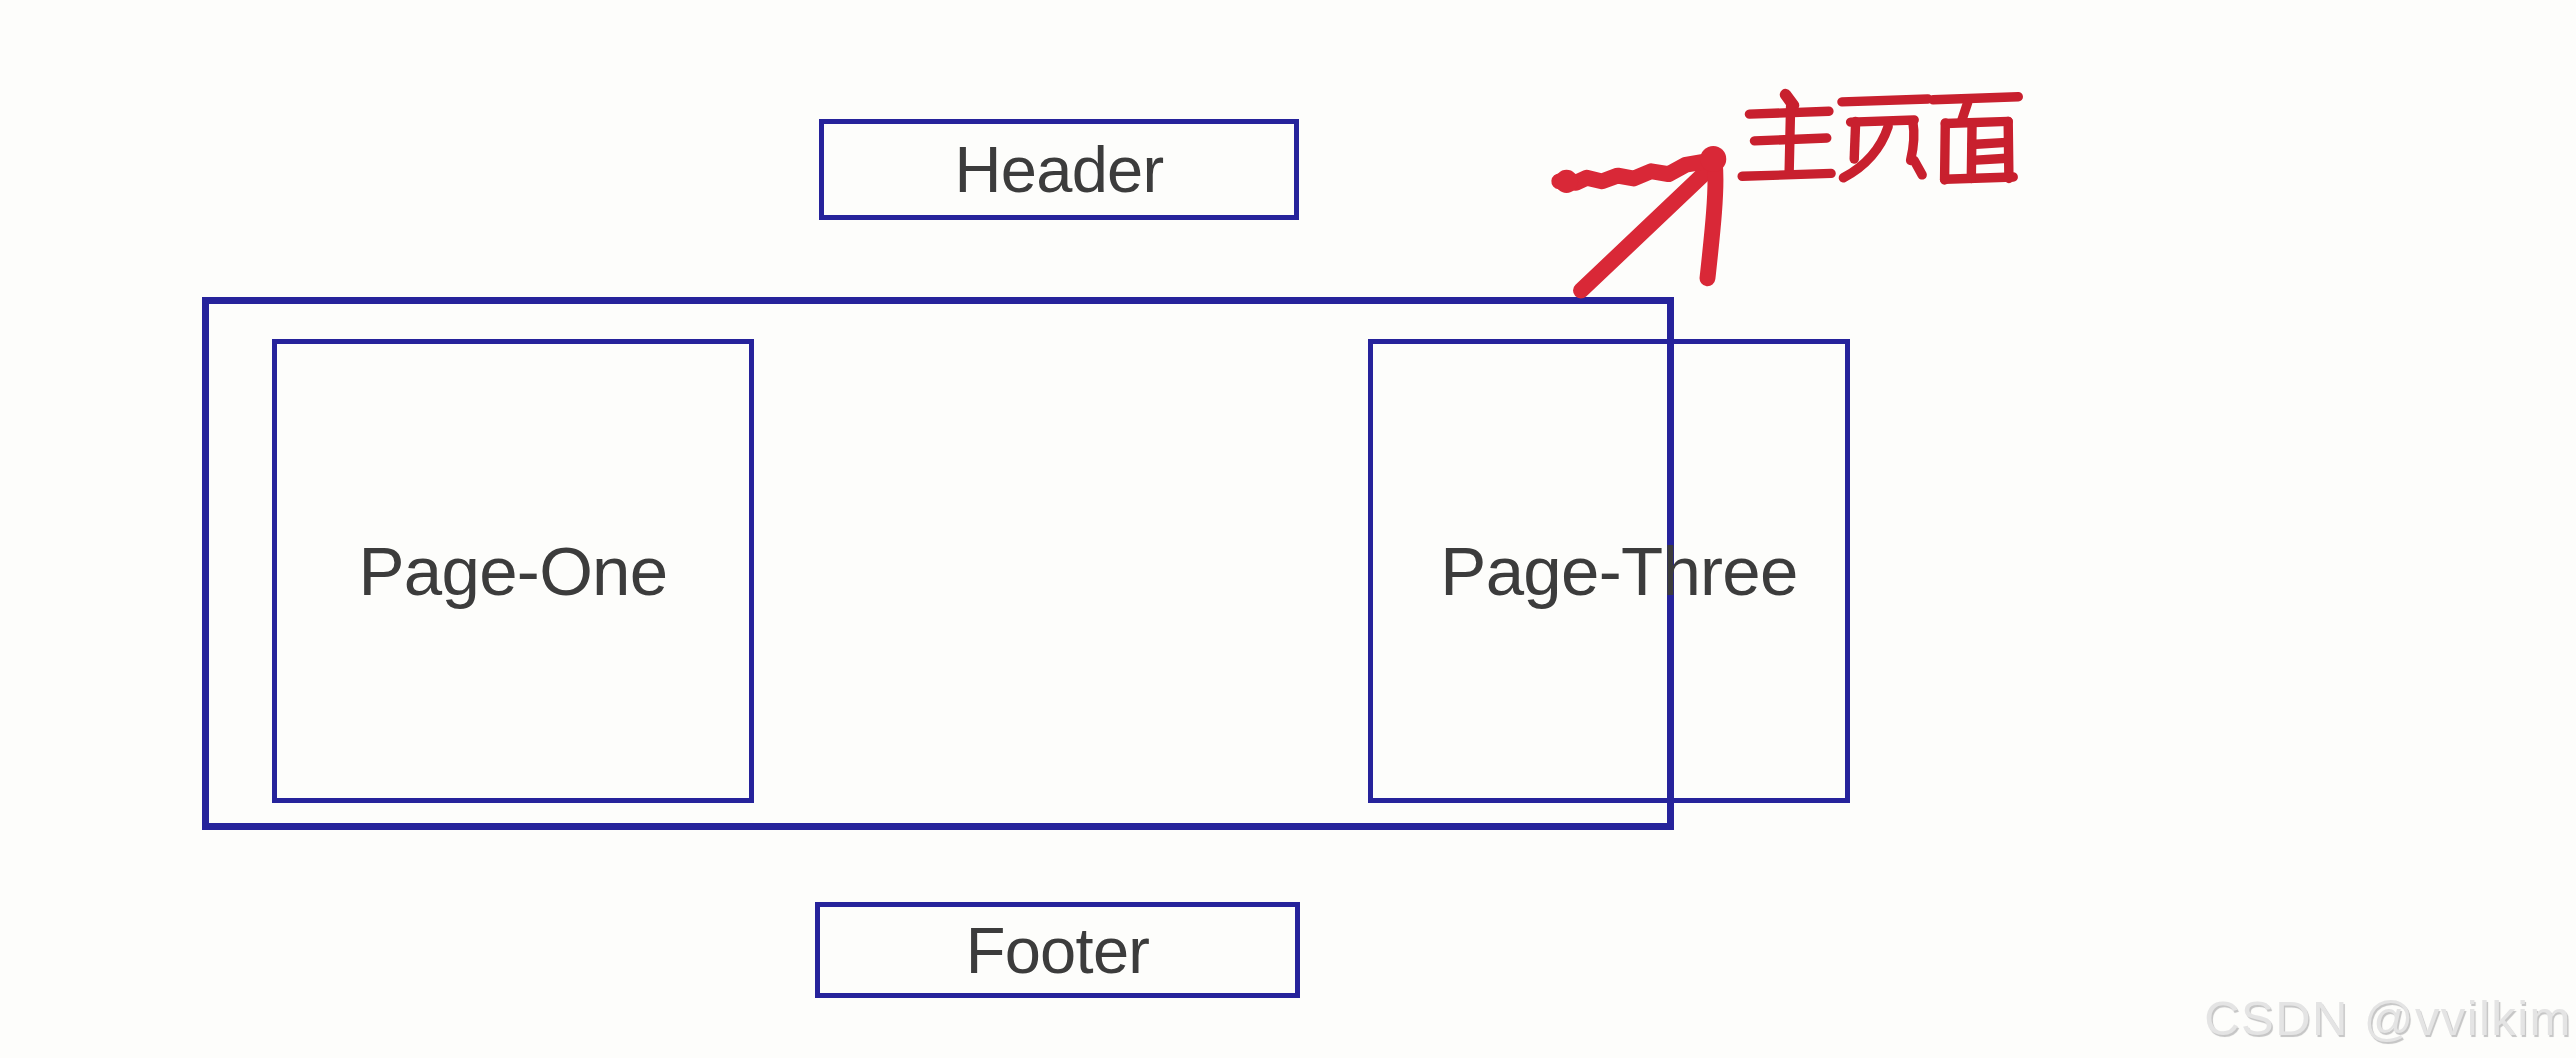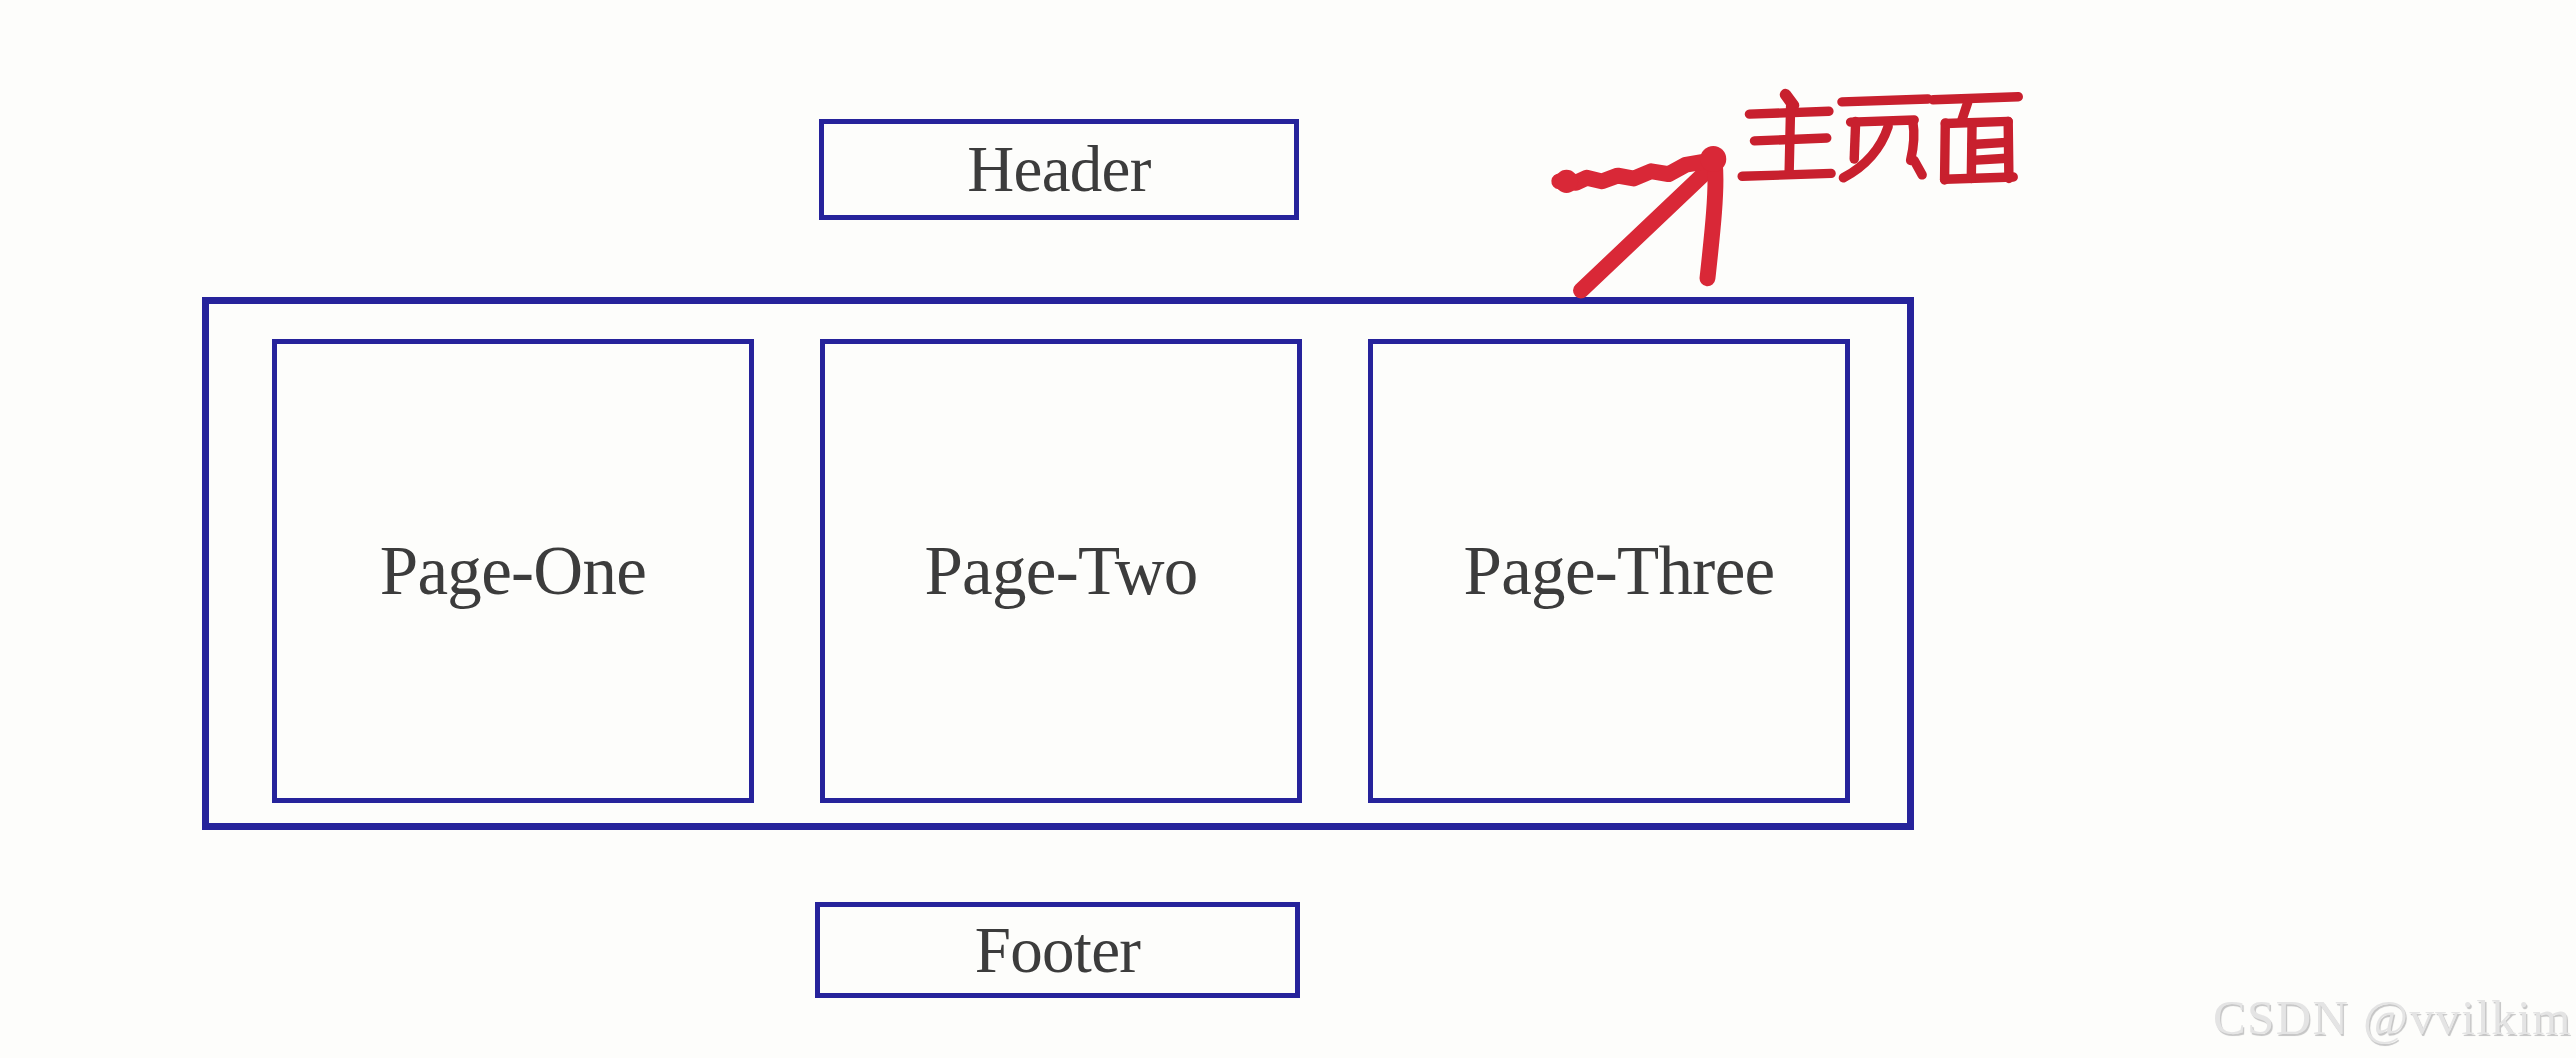--- a/index.html
+++ b/index.html
@@ -10,35 +10,35 @@
     --watermark-gray:#e4e4e4;
     --watermark-shadow:#c6c6c6;
     --bg:#fdfdfb;
   }
   html,body{margin:0;padding:0;}
   body{background:var(--bg);}
   .canvas{
     position:relative;
     width:2576px;height:1058px;
     background:var(--bg);
-    font-family:Liberation Serif, serif;
+    font-family:Liberation Sans, sans-serif;
     overflow:hidden;
   }
   .box{
     position:absolute;
     box-sizing:border-box;
     display:flex;align-items:center;justify-content:center;
     border-style:solid;border-color:var(--border-navy);
     background:transparent;
   }
   .header-box{left:819px;top:119px;width:480px;height:101px;border-width:5px;}
   .footer-box{left:815px;top:902px;width:485px;height:96px;border-width:5px;}
   .container-box{
     position:absolute;box-sizing:border-box;
-    left:202px;top:297px;width:1712px;height:533px;
+    left:202px;top:297px;width:1472px;height:533px;
     border:7.2px solid var(--border-navy);
   }
   .page-box{top:35px;width:482px;height:464px;border-width:5.8px;}
   .page-one{left:63px;}
   .page-two{left:611px;}
   .page-three{left:1159px;padding-left:20px;}
   .box-label{
     color:var(--label-gray);
     font-size:69px;
     letter-spacing:-0.7px;
@@ -66,23 +66,20 @@
 
 <div class="canvas">
 
   <div class="box header-box">
     <span class="box-label hf-label">Header</span>
   </div>
 
   <div class="container-box">
     <div class="box page-box page-one">
       <span class="box-label">Page-One</span>
-    </div>
-    <div class="box page-box page-two">
-      <span class="box-label">Page-Two</span>
     </div>
     <div class="box page-box page-three">
       <span class="box-label">Page-Three</span>
     </div>
   </div>
 
   <div class="box footer-box">
     <span class="box-label hf-label">Footer</span>
   </div>
 

